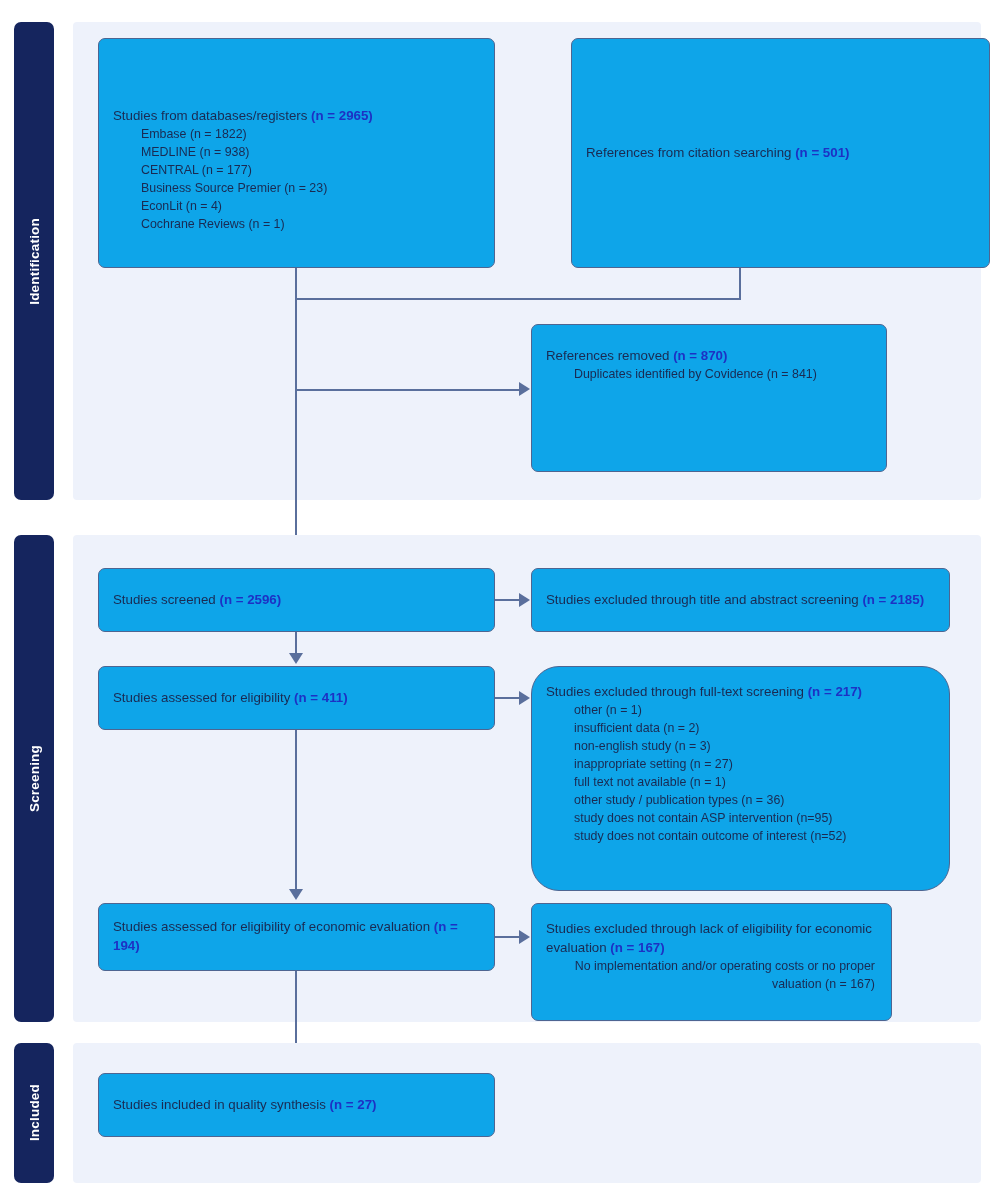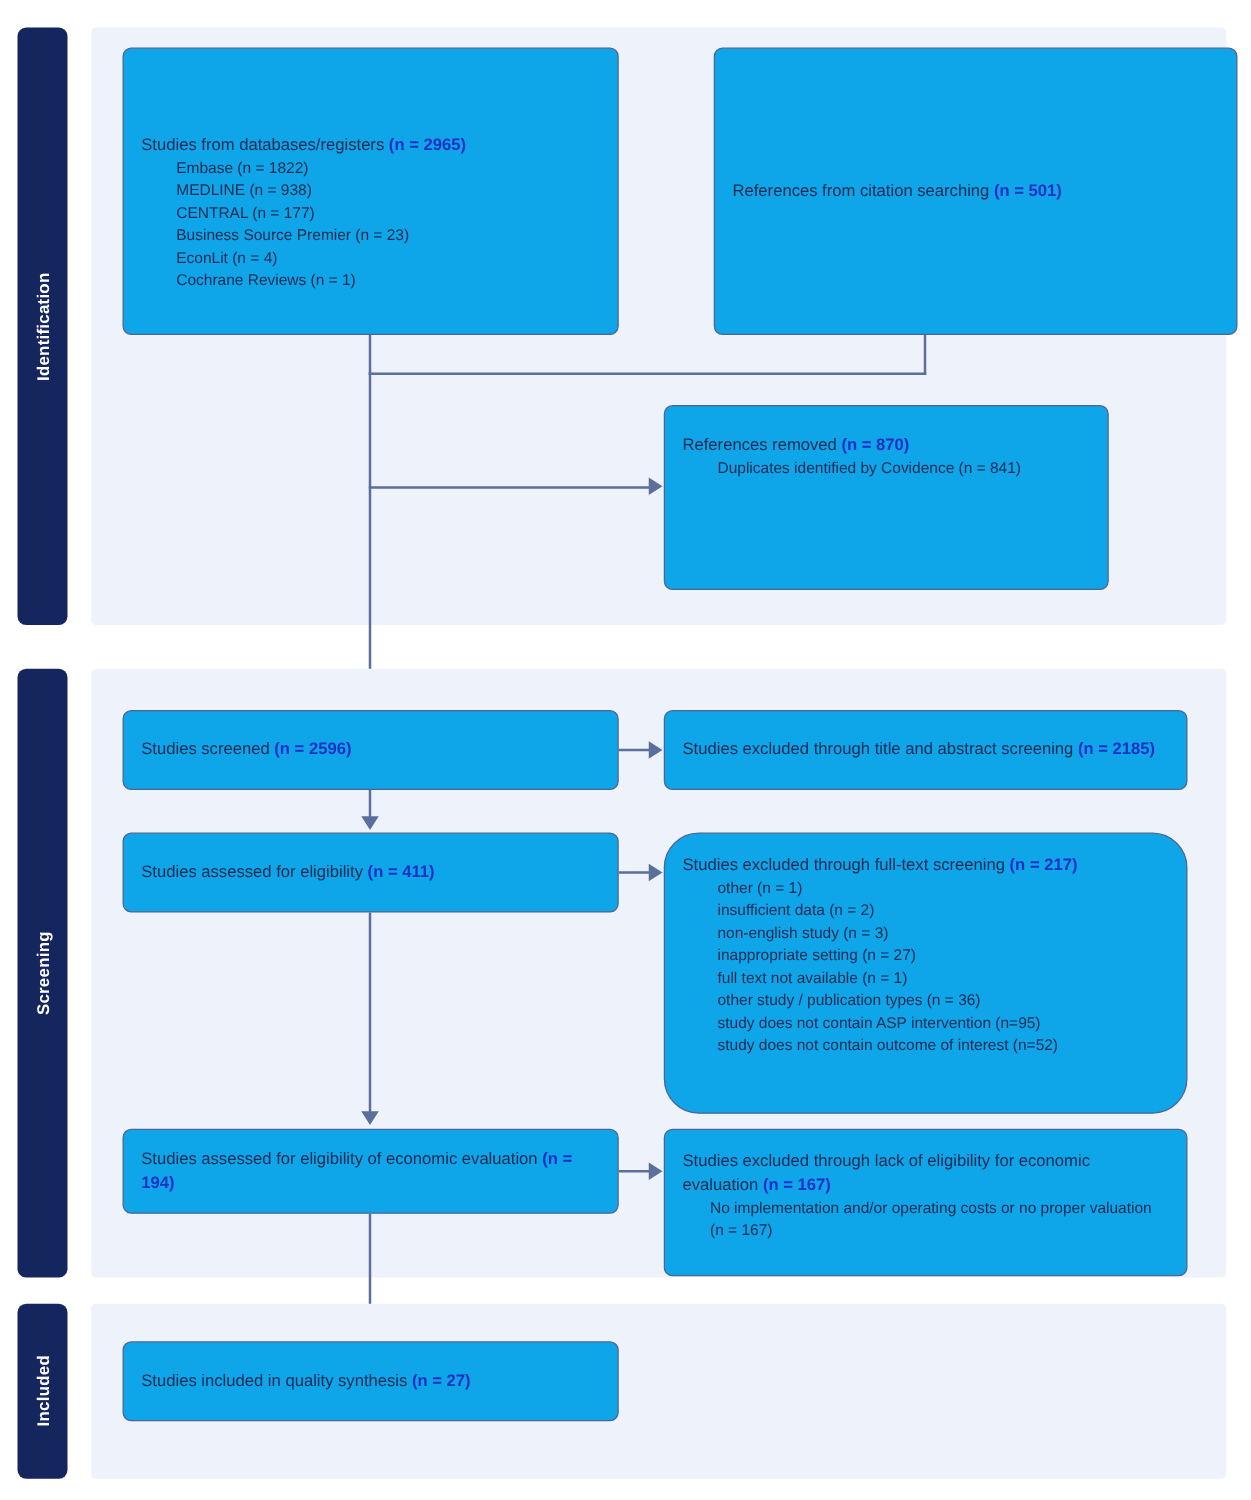--- a/index.html
+++ b/index.html
@@ -204,26 +204,26 @@
   </div>
 
   <div class="pbox" style="left:98px; top:903px; width:397px; height:68px;">
     <div class="pbox-inner vcenter" style="right:30px;">
       <div class="line-main">
         <span>Studies assessed for eligibility of economic evaluation </span><span class="nval">(n = 194)</span>
       </div>
     </div>
   </div>
 
-  <div class="pbox" style="left:531px; top:903px; width:419px; height:118px;">
+  <div class="pbox" style="left:531px; top:903px; width:361px; height:118px;">
     <div class="pbox-inner" style="top:16px; right:16px;">
       <div class="line-main">
         <span>Studies excluded through lack of eligibility for economic evaluation </span><span class="nval">(n = 167)</span>
       </div>
-      <div class="line-sub" style="padding-left:22px;">No implementation and/or operating costs or no proper valuation (n = 167)</div>
+      <div class="line-sub" style="padding-left:22px;text-align:right;">No implementation and/or operating costs or no proper valuation (n = 167)</div>
     </div>
   </div>
 
   <div class="conn conn-h" style="left:495px; top:598.8px; width:25px;"></div>
   <div class="arrow-right" style="left:519px; top:592.5px;"></div>
 
   <div class="conn conn-v" style="left:295px; top:632px; height:23px;"></div>
   <div class="arrow-down" style="left:288.7px; top:653px;"></div>
 
   <div class="conn conn-h" style="left:495px; top:696.8px; width:25px;"></div>

